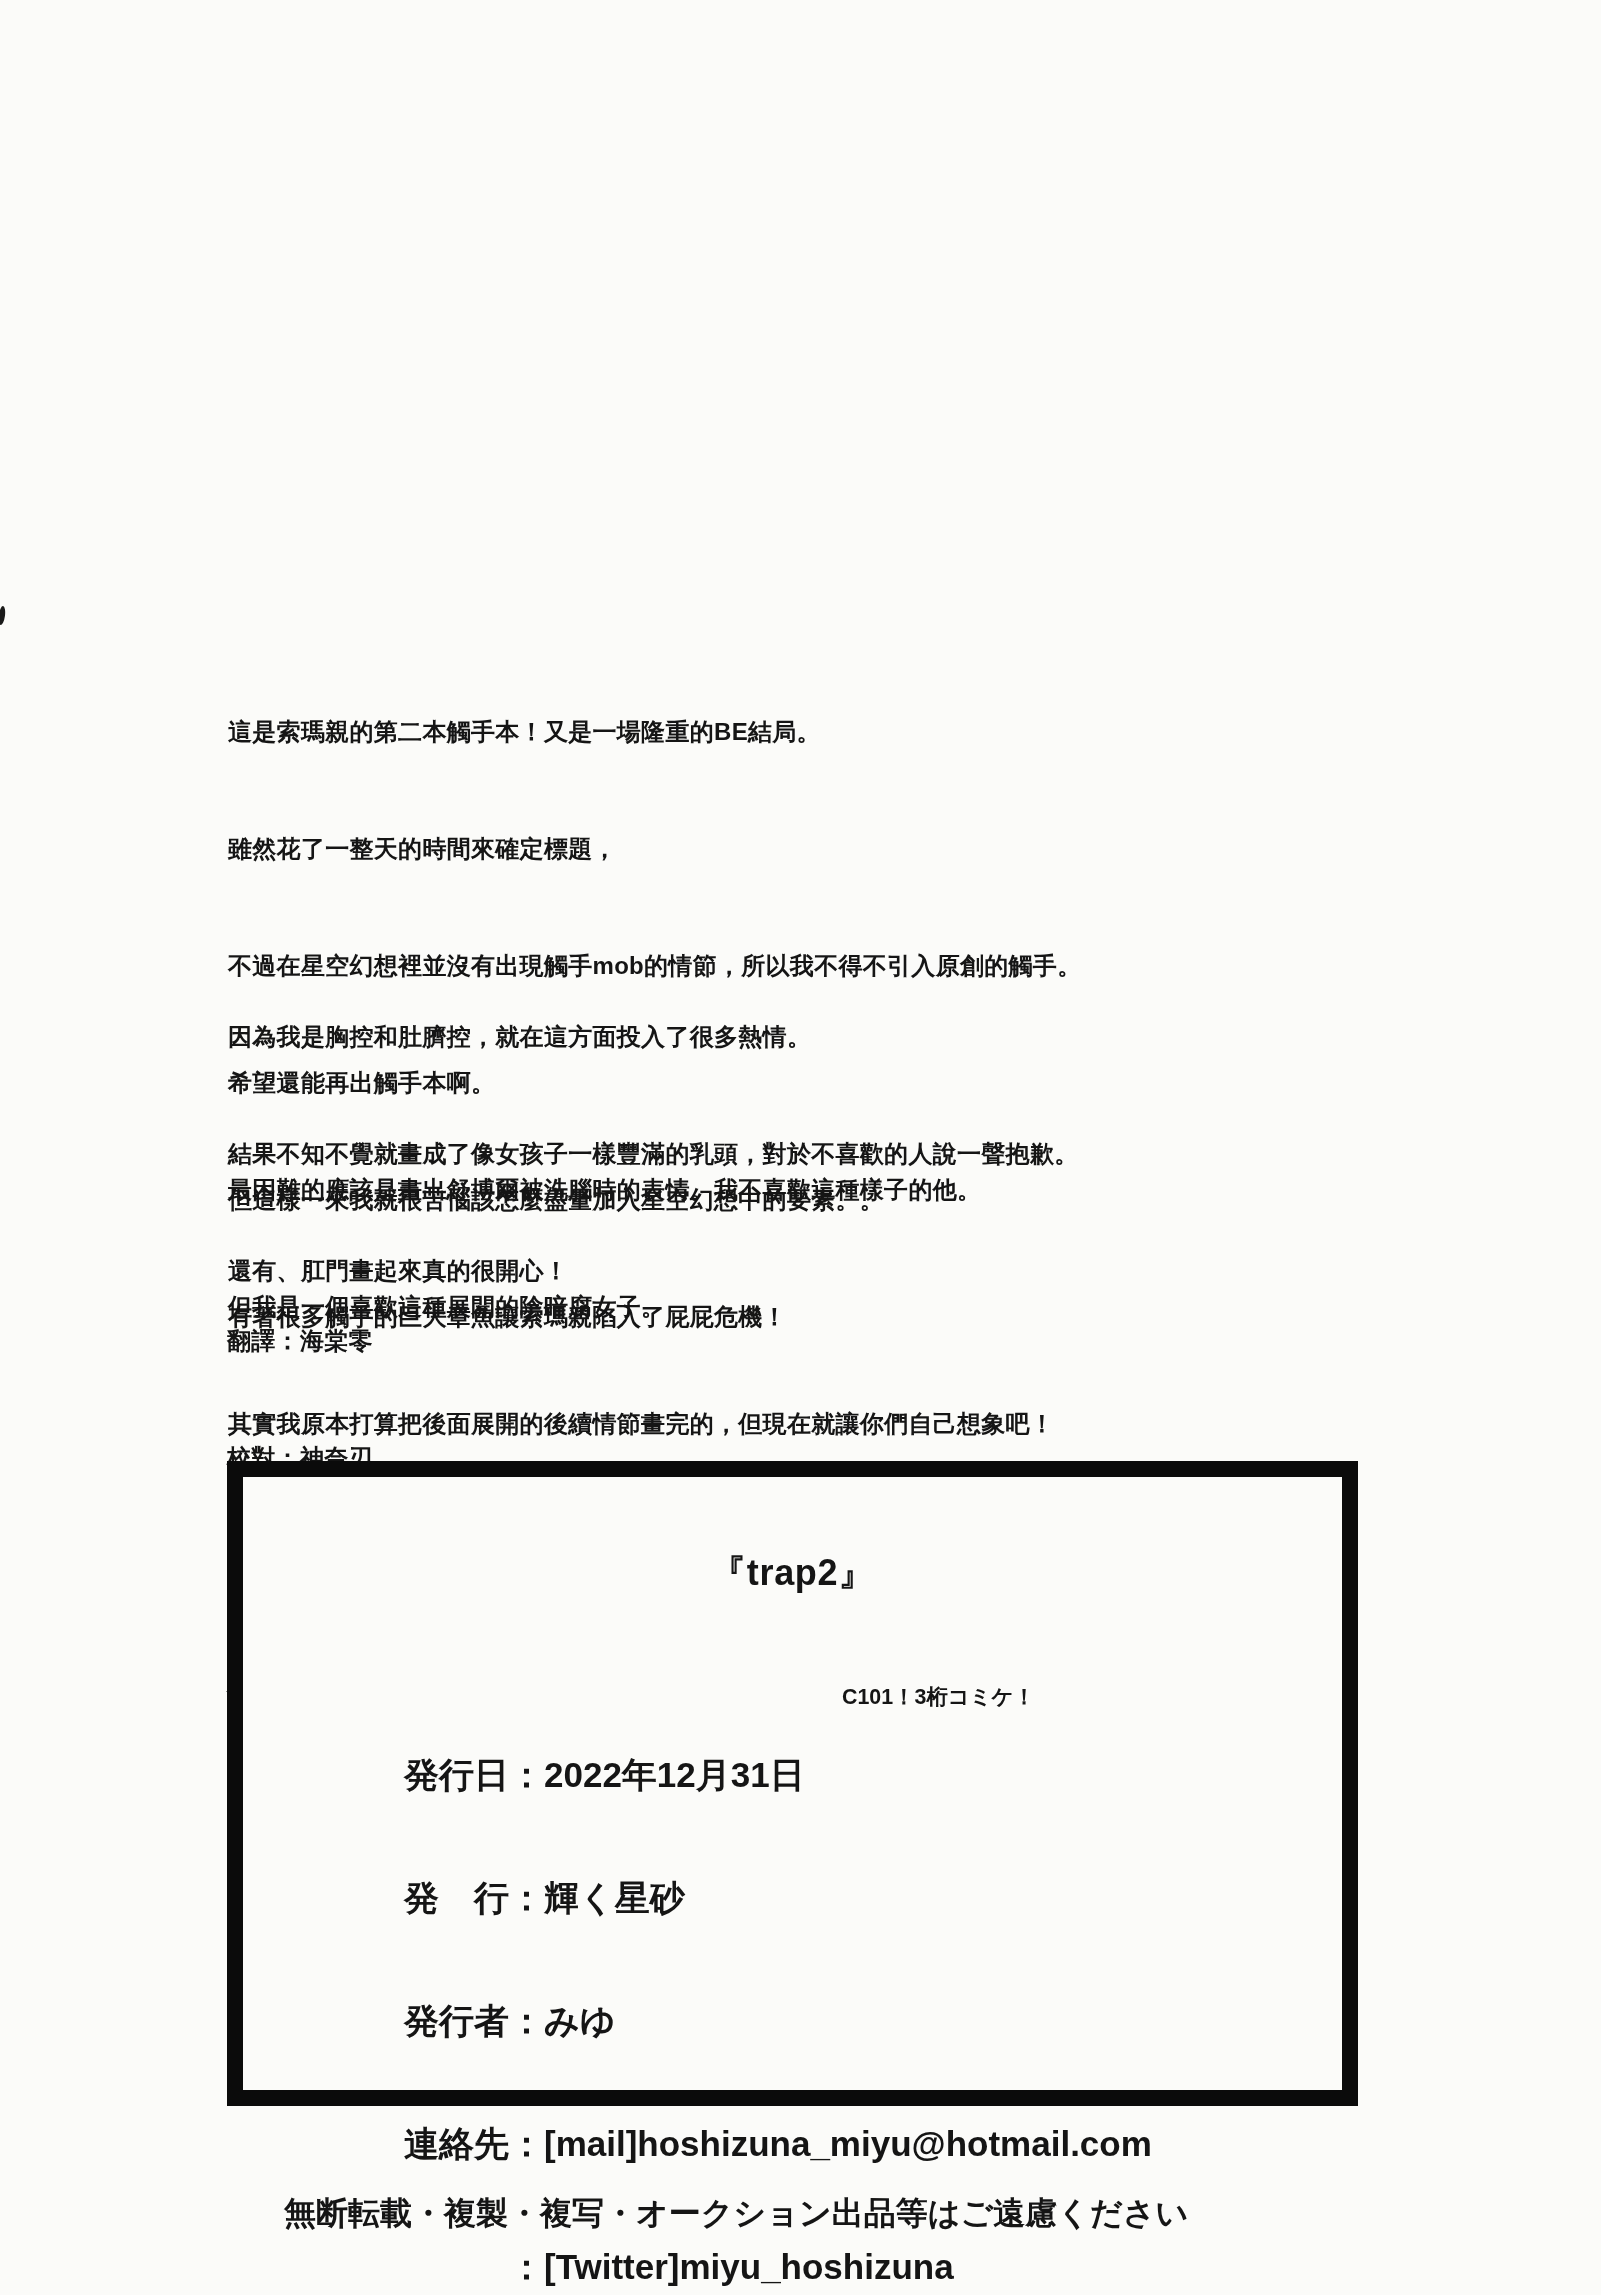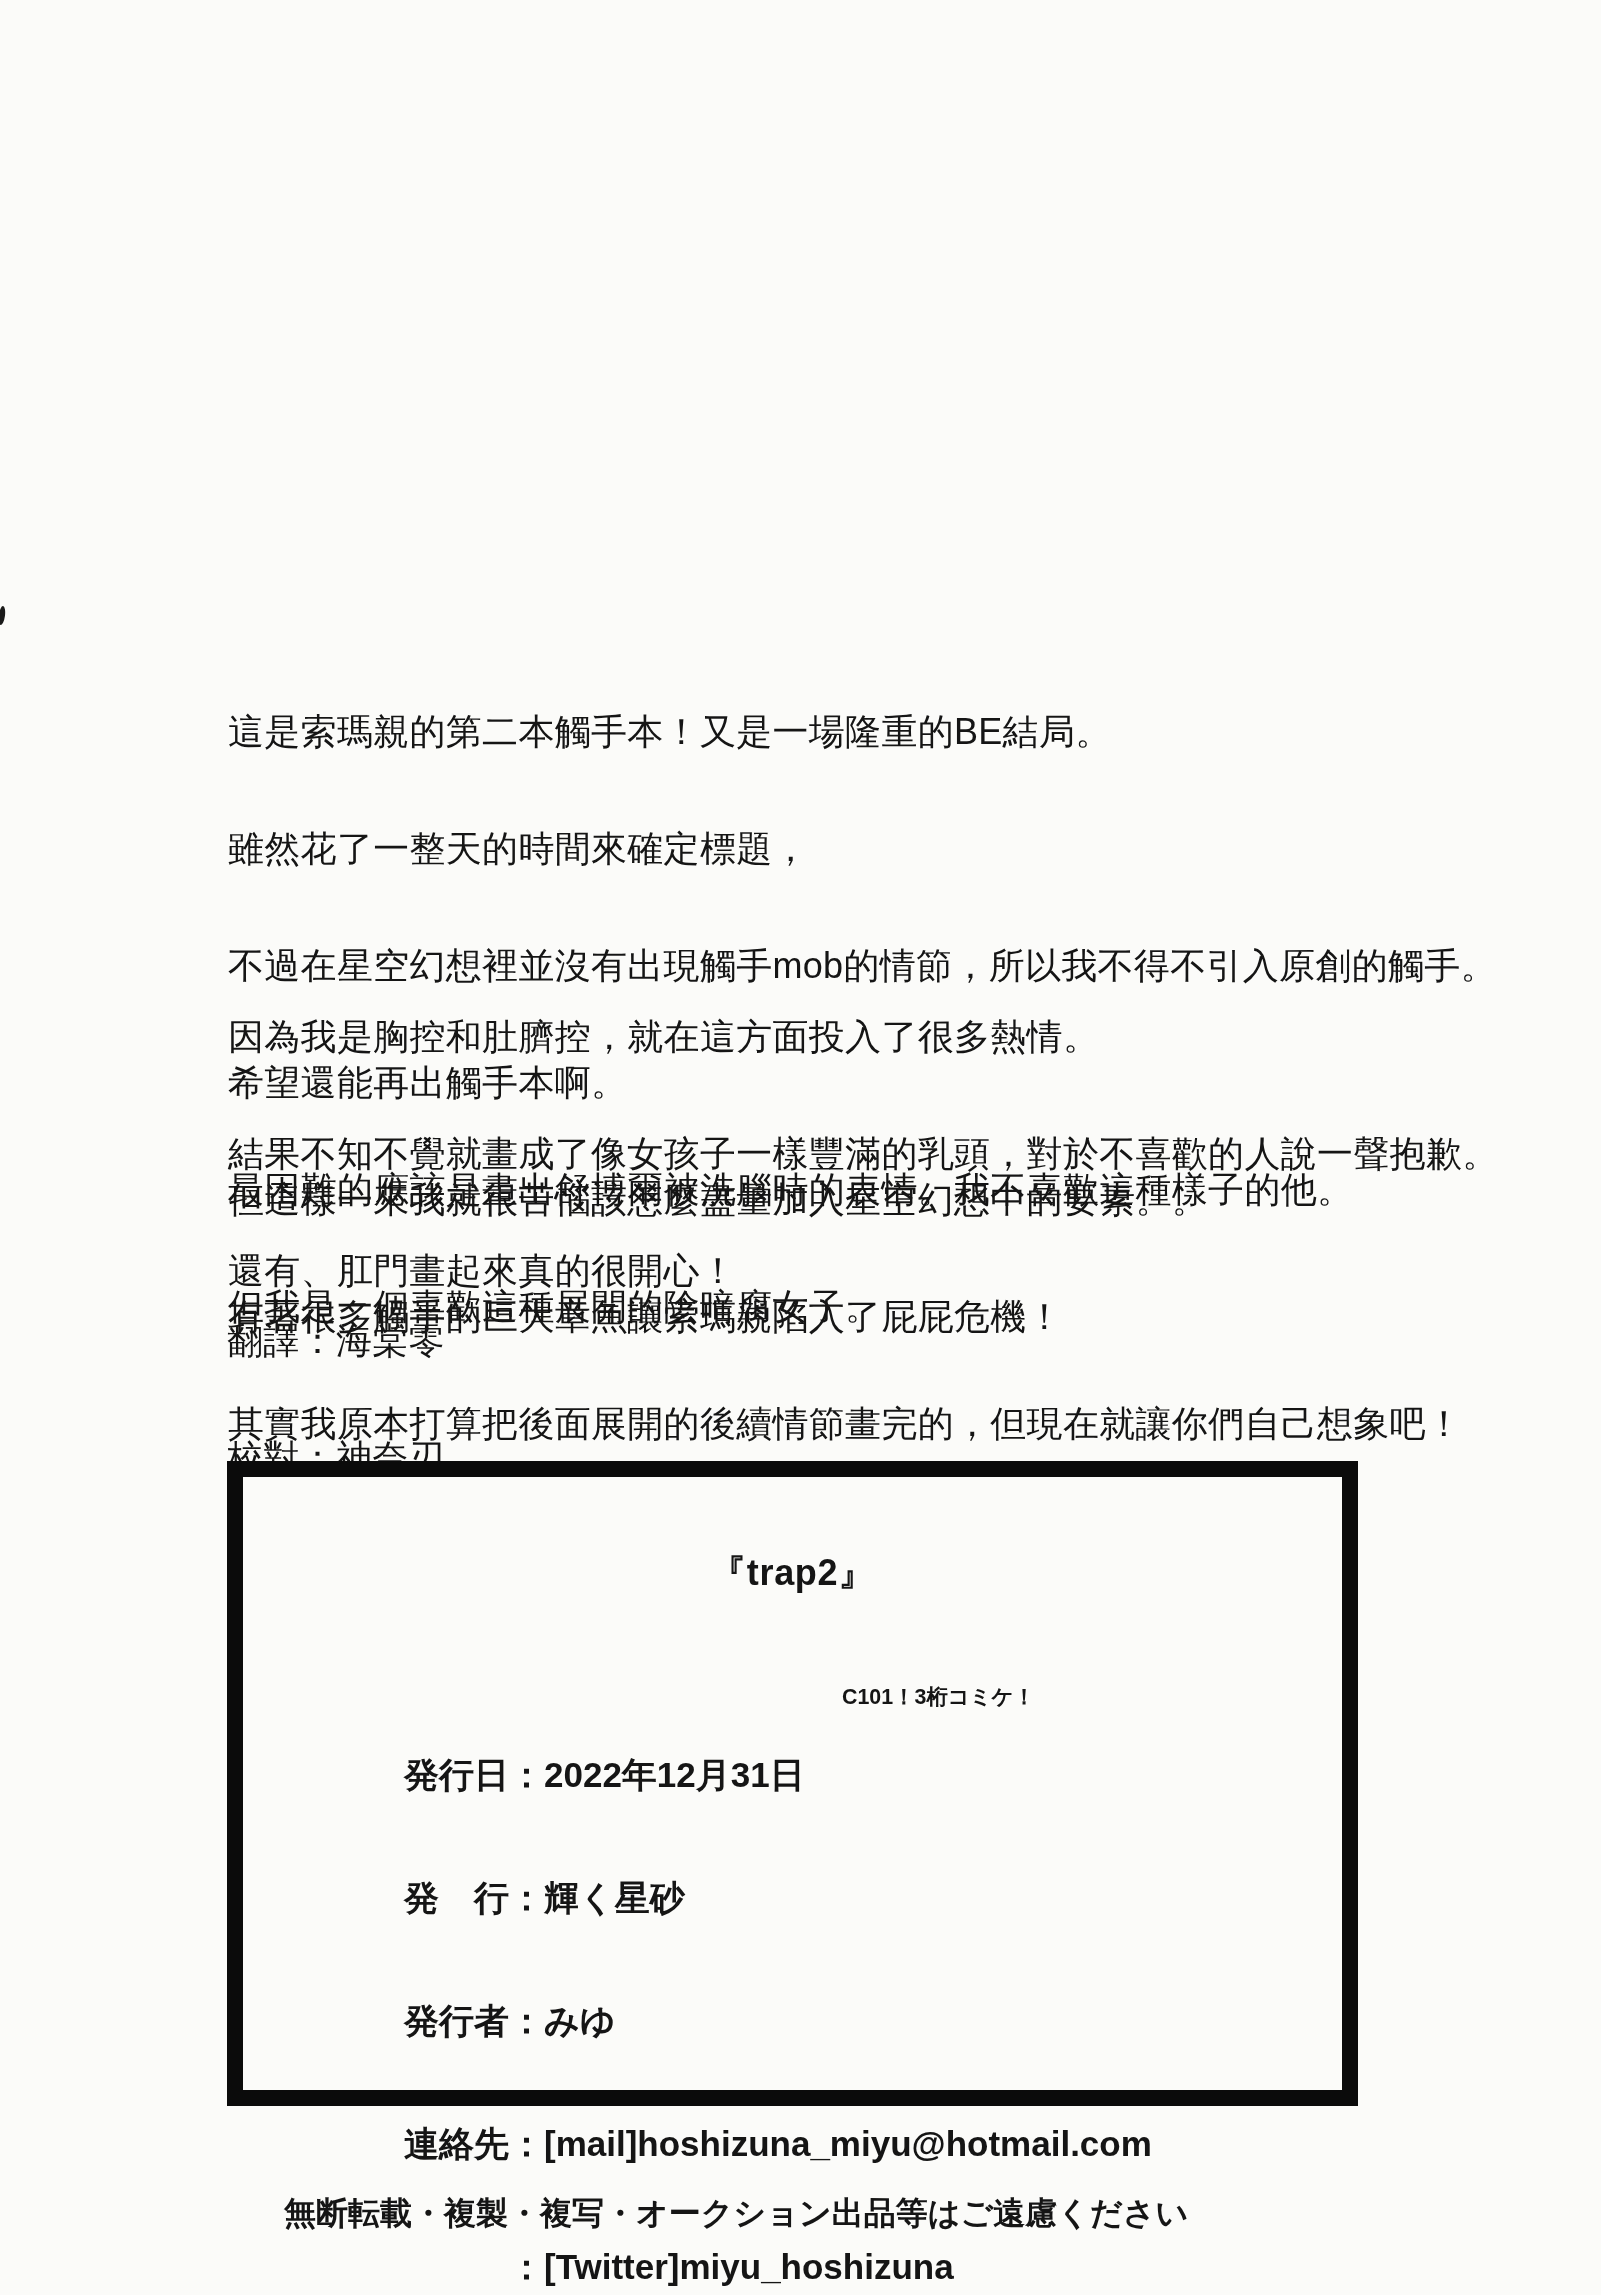--- a/index.html
+++ b/index.html
@@ -12,21 +12,21 @@
     color:#151515;
     -webkit-font-smoothing:antialiased;
   }
   .smudge{
     position:absolute;left:-1.3px;top:606px;width:6px;height:18.7px;
     background:#1a1a1a;border-radius:50% 60% 55% 50%;
     transform:rotate(8deg);
   }
   .cjk-block{
     position:absolute;left:228px;
-    font-size:36px;line-height:39px;font-weight:400;
+    font-size:24px;line-height:39px;font-weight:700;
     letter-spacing:0.3px;white-space:pre;
   }
   .para-1{top:634px;}
   .para-2{top:939px;}
   .para-3{top:1092px;}
   .credits{top:1243px;left:227px;}
   .text-line{display:block;}
   .colophon-box{
     position:absolute;left:227px;top:1461px;
     width:1131px;height:645px;

